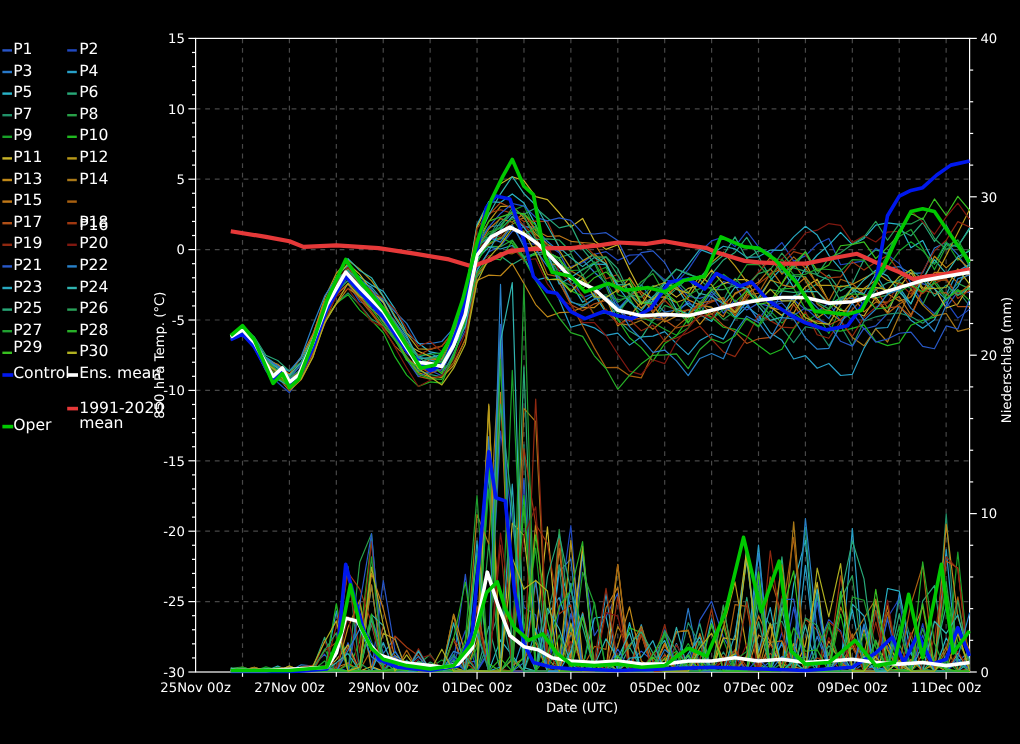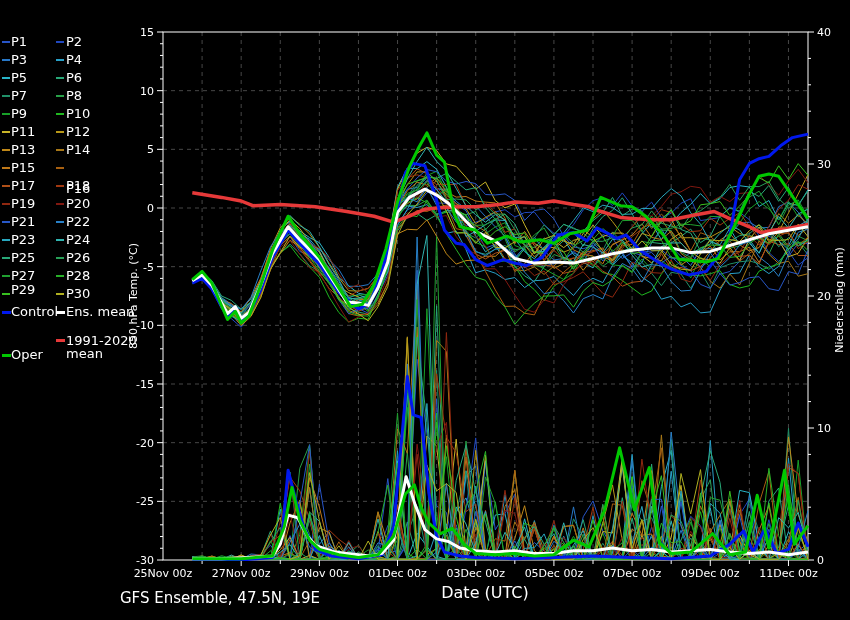--- a/index.html
+++ b/index.html
@@ -4,21 +4,21 @@
 <style>
   html,body{margin:0;padding:0;background:#000;}
   .page{position:relative;width:850px;height:620px;background:#000;overflow:hidden;
         font-family:"DejaVu Sans","Liberation Sans",sans-serif;color:#fff;}
   .title{position:absolute;left:433px;top:5px;transform:translateX(-50%);
          font-size:15px;font-weight:bold;white-space:pre;}
   #plot{position:absolute;left:0;top:0;}
   .ylab{position:absolute;font-size:11px;white-space:nowrap;}
   .ylab.left{left:133px;top:296px;transform:translate(-50%,-50%) rotate(-90deg);}
   .ylab.right{left:839px;top:300px;transform:translate(-50%,-50%) rotate(-90deg);}
-  .xlab{position:absolute;left:485px;top:583px;transform:translateX(-50%);font-size:16px;}
+  .xlab{position:absolute;left:485px;top:583px;transform:translateX(-50%);font-size:11px;}
   .foot-left{position:absolute;left:120px;top:589px;font-size:15px;}
   .foot-right{position:absolute;right:55px;top:589px;font-size:15px;}
   #legend{position:absolute;left:2px;top:0;width:160px;height:400px;font-size:13px;}
   .lg-swatch{position:absolute;height:2px;width:8px;}
   .lg-swatch.thick{height:3px;width:9px;}
   .lg-label{position:absolute;white-space:nowrap;line-height:13px;}
 </style>
 </head>
 <body>
 
@@ -304,14 +304,13 @@
         <polyline points="192.3,560.0 241.2,560.0 272.5,557.4 282.2,533.6 288.1,470.2 295.9,500.6 303.7,527.0 315.5,549.4 331.1,556.0 358.5,558.7 381.9,554.7 393.6,527.0 401.5,441.2 407.3,376.5 413.2,414.8 421.0,417.4 428.8,492.7 436.6,536.2 444.5,552.1 460.1,556.0 475.7,557.4 514.8,558.7 553.9,557.4 593.0,556.0 632.1,557.4 671.2,558.7 710.3,556.0 729.8,544.2 743.5,531.0 753.3,552.1 765.0,528.3 776.7,553.4 788.5,549.4 798.2,523.0 808.0,546.8" fill="none" stroke="#0018ee" stroke-width="3" stroke-linejoin="round" clip-path="url(#plotclip)"></polyline>
         <polyline points="192.3,280.7 202.1,274.9 211.9,285.4 227.5,313.6 235.3,306.6 241.2,318.3 249.0,312.4 260.7,285.4 272.5,253.8 288.1,226.8 299.8,239.7 319.4,259.6 333.0,280.7 346.7,301.9 358.5,303.0 368.2,305.4 378.0,287.8 387.8,262.0 397.5,212.7 409.3,197.4 424.9,189.2 436.6,195.1 448.4,203.3 460.1,215.0 475.7,231.5 495.3,240.9 514.8,258.5 534.4,263.1 553.9,262.0 573.5,263.1 593.0,258.5 612.5,253.8 632.1,250.2 651.6,247.9 671.2,247.9 690.7,252.6 710.3,251.4 729.8,245.5 749.4,239.7 768.9,233.8 788.5,230.3 808.0,226.8" fill="none" stroke="#ffffff" stroke-width="3" stroke-linejoin="round" clip-path="url(#plotclip)"></polyline>
         <polyline points="192.3,558.7 221.6,558.7 249.0,557.4 272.5,556.0 280.3,544.2 288.1,515.1 297.9,517.8 307.6,536.2 315.5,545.5 323.3,548.1 335.0,552.1 346.7,553.4 358.5,554.7 370.2,556.0 381.9,553.4 393.6,540.2 406.1,476.8 415.1,504.6 424.9,529.6 436.6,538.9 448.4,541.5 460.1,548.1 475.7,550.8 495.3,552.1 514.8,550.8 534.4,553.4 553.9,553.4 573.5,550.8 593.0,550.8 612.5,548.1 632.1,550.8 651.6,549.4 671.2,552.1 690.7,550.8 710.3,549.4 729.8,552.1 749.4,553.4 768.9,552.1 788.5,554.7 808.0,552.1" fill="none" stroke="#ffffff" stroke-width="3" stroke-linejoin="round" clip-path="url(#plotclip)"></polyline>
         <polyline points="192.3,279.6 202.1,271.4 211.9,283.1 227.5,319.5 235.3,311.3 241.2,323.0 249.0,315.9 260.7,285.4 272.5,250.2 288.1,216.2 299.8,233.8 319.4,257.3 335.0,281.9 350.6,306.6 362.4,304.2 374.1,284.3 385.8,249.1 397.5,202.1 409.3,166.9 419.0,147.0 426.9,132.9 436.6,155.2 444.5,162.2 454.2,213.9 460.1,226.8 475.7,230.3 487.5,243.2 507.0,236.2 520.7,242.0 540.2,239.7 553.9,243.2 569.5,233.8 587.1,230.3 600.8,197.4 620.4,205.7 632.1,206.8 645.8,216.2 663.4,235.0 679.0,259.6 694.6,260.8 706.4,262.0 718.1,258.5 737.6,219.7 749.4,193.9 759.1,176.3 768.9,174.0 778.7,176.3 792.4,196.3 808.0,218.6" fill="none" stroke="#00c800" stroke-width="3" stroke-linejoin="round" clip-path="url(#plotclip)"></polyline>
         <polyline points="192.3,558.7 241.2,558.7 272.5,556.0 284.2,527.0 292.0,487.4 299.8,520.4 309.6,540.2 319.4,549.4 338.9,554.7 358.5,557.4 378.0,554.7 393.6,536.2 405.4,494.0 414.4,484.8 421.0,507.2 428.8,523.0 440.5,533.6 452.3,528.3 464.0,544.2 475.7,553.4 495.3,554.7 514.8,553.4 534.4,556.0 553.9,554.7 573.5,540.2 589.1,546.8 604.7,509.8 619.6,447.8 634.4,509.8 649.3,467.6 659.5,542.8 671.2,553.4 690.7,552.1 712.6,533.6 729.8,554.7 745.5,552.1 757.2,495.3 768.9,548.1 784.5,470.2 794.3,544.2 808.0,525.7" fill="none" stroke="#00c800" stroke-width="3" stroke-linejoin="round" clip-path="url(#plotclip)"></polyline>
       </g>
     </svg>
   <div class="ylab left">850 hPa Temp. (°C)</div>
   <div class="ylab right">Niederschlag (mm)</div>
   <div class="xlab">Date (UTC)</div>
-  <div class="foot-left">GFS Ensemble, 47.5N, 19E</div>
 </div>
 
 </body></html>

